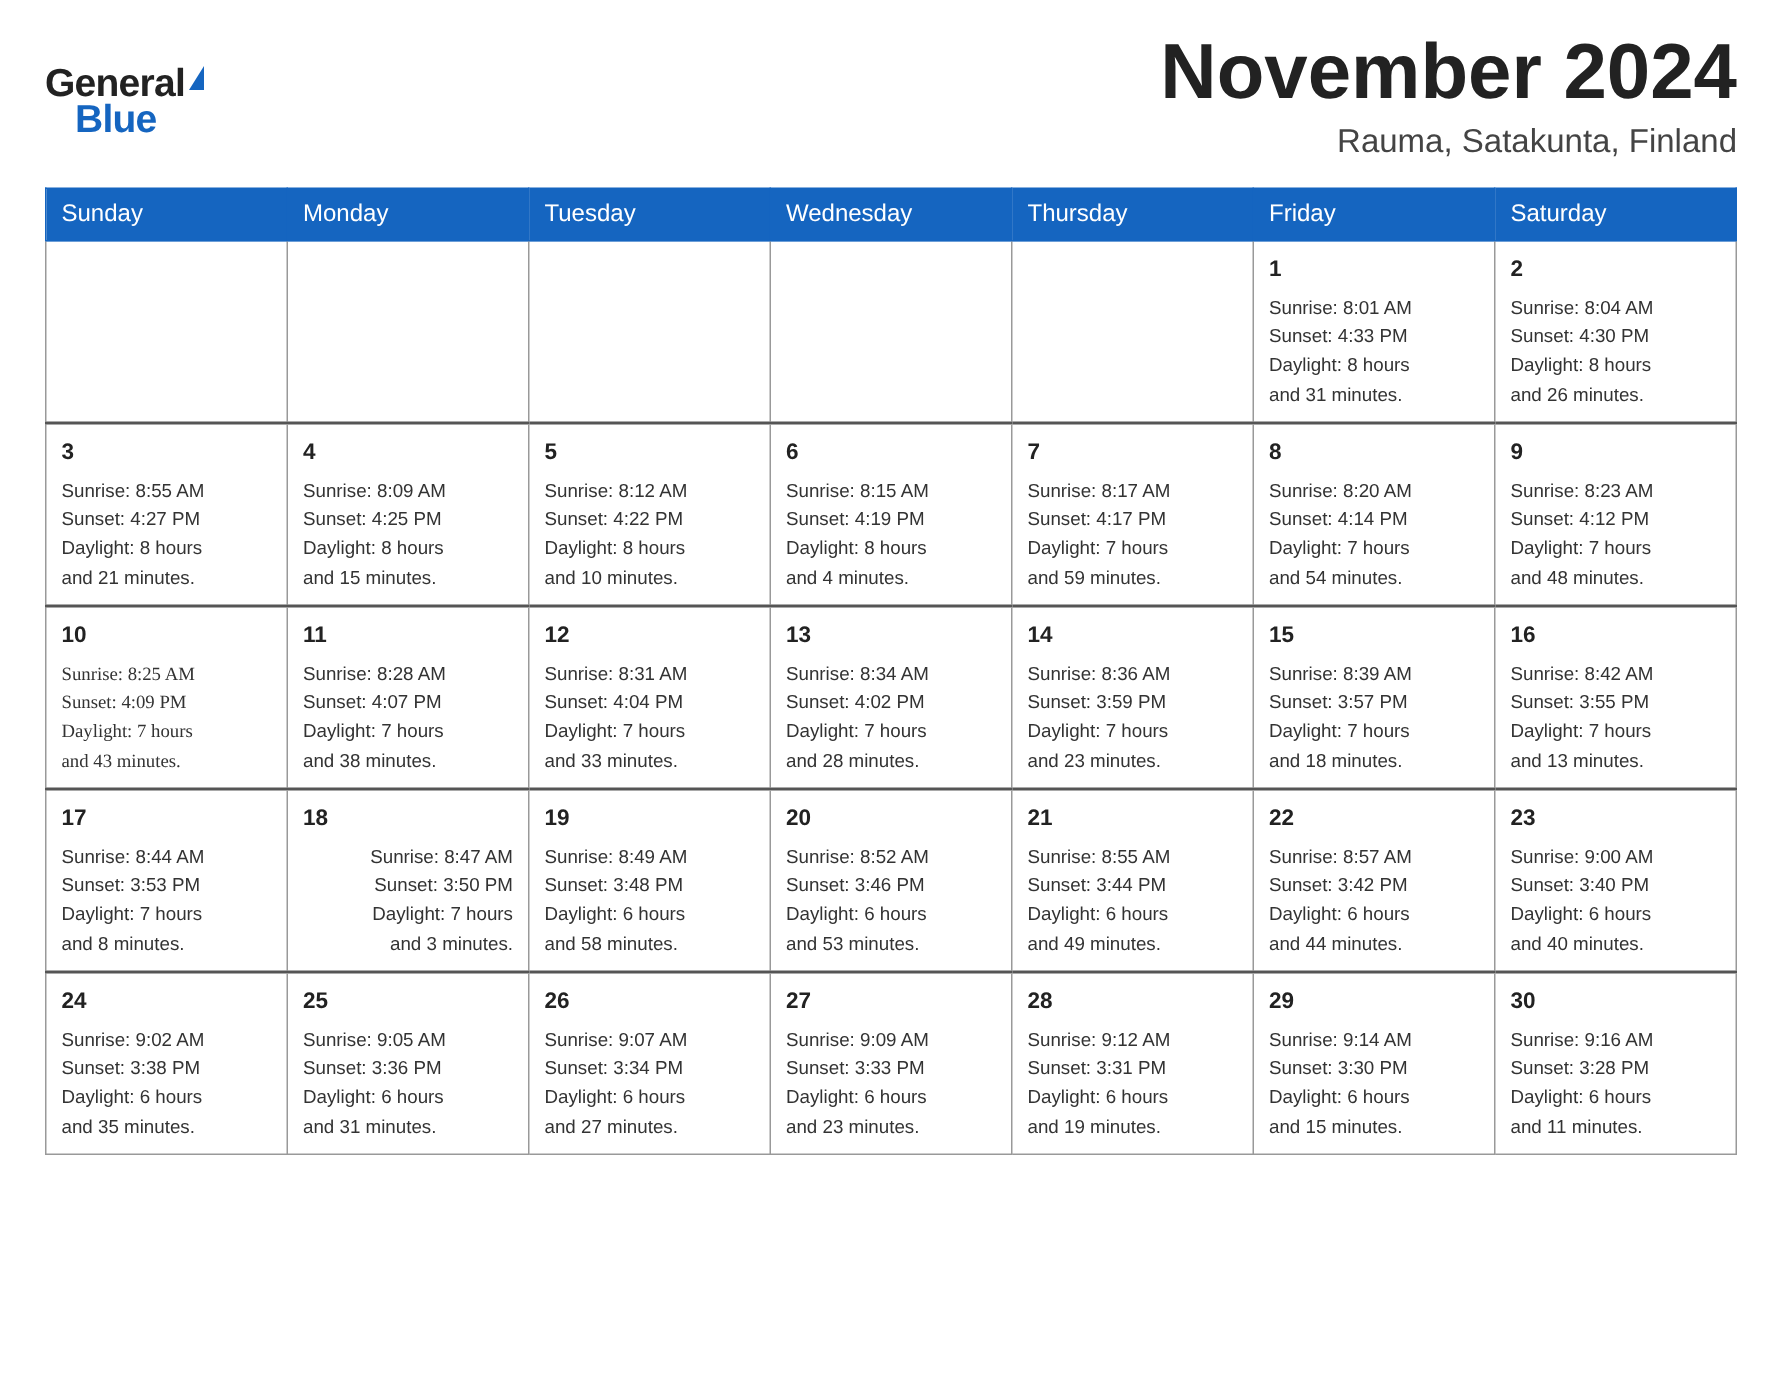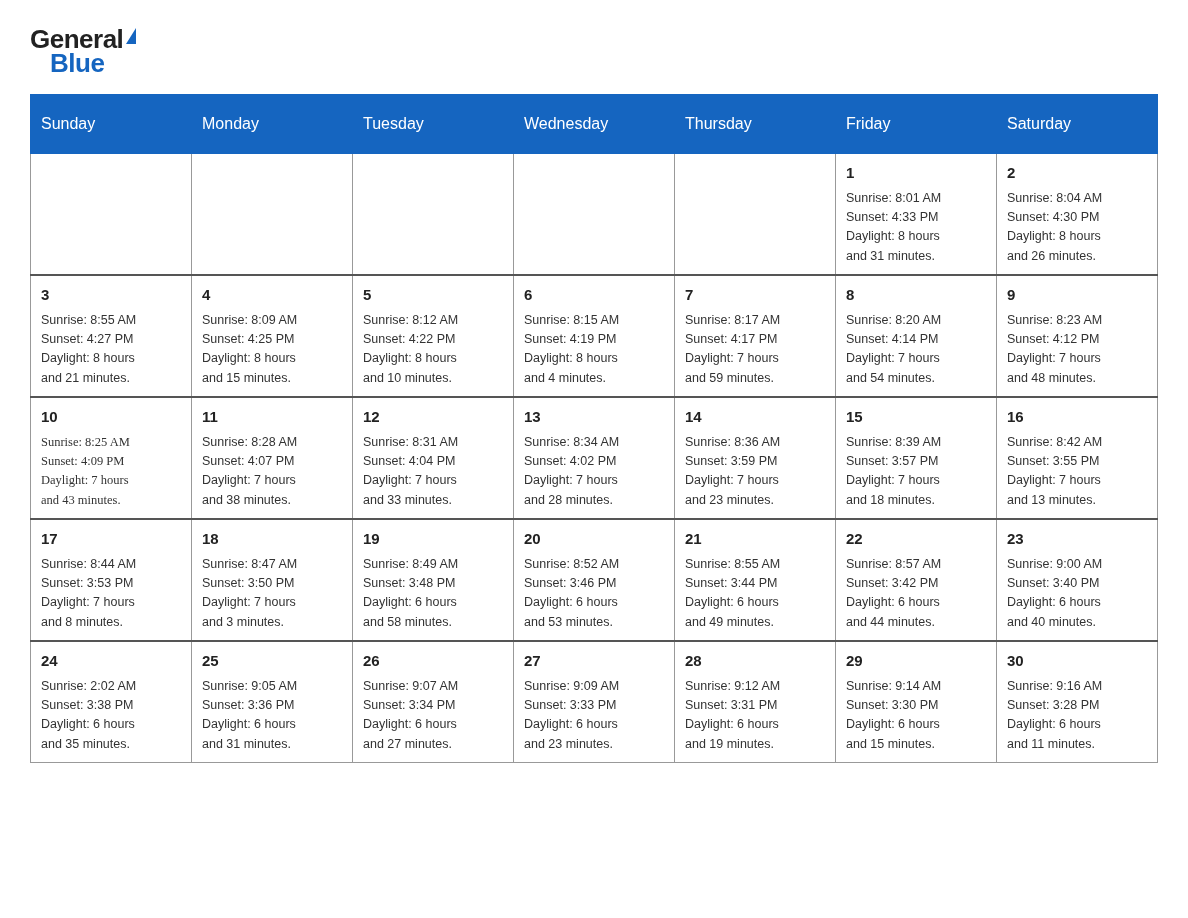--- a/index.html
+++ b/index.html
@@ -68,21 +68,21 @@
     .calendar {
       width: 100%;
       border-collapse: collapse;
       border: 1px solid #999;
     }
     .calendar th {
       background-color: #1565c0;
       color: #fff;
       font-size: 16px;
       font-weight: normal;
-      padding: 20px 10px;
+      padding: 8px 10px;
       text-align: left;
       border: 1px solid #1565c0;
     }
     .calendar td {
       vertical-align: top;
       padding: 8px 10px;
       font-size: 13px;
       border: 1px solid #999;
       width: 14.28%;
       min-height: 110px;
@@ -113,20 +113,24 @@
 </head>
 <body>
 
 <div class="header-row">
   <div class="logo">
     <div style="display:flex;align-items:center;">
       <span class="logo-general">General</span>
       <span class="logo-triangle"></span>
     </div>
     <span class="logo-blue">Blue</span>
+  </div>
+  <div class="title-block">
+    <div class="month-title">November 2024</div>
+    <div class="location-title">Rauma, Satakunta, Finland</div>
   </div>
 </div>
 
 <table class="calendar">
   <thead>
     <tr>
     <th>Sunday</th>
         <th>Monday</th>
         <th>Tuesday</th>
         <th>Wednesday</th>
@@ -262,21 +266,21 @@
       <tr class="row-divider">
         <td>
           <span class="day-number">17</span>
           <div class="day-info" style="white-space: pre-line;">Sunrise: 8:44 AM
 Sunset: 3:53 PM
 Daylight: 7 hours
 and 8 minutes.</div>
         </td>
         <td>
           <span class="day-number">18</span>
-          <div class="day-info" style="white-space: pre-line;">Sunrise: 8:47 AM
+          <div class="day-info" style="white-space: pre-line; text-align: right;">Sunrise: 8:47 AM
 Sunset: 3:50 PM
 Daylight: 7 hours
 and 3 minutes.</div>
         </td>
         <td>
           <span class="day-number">19</span>
           <div class="day-info" style="white-space: pre-line;">Sunrise: 8:49 AM
 Sunset: 3:48 PM
 Daylight: 6 hours
 and 58 minutes.</div>
@@ -306,21 +310,21 @@
           <span class="day-number">23</span>
           <div class="day-info" style="white-space: pre-line;">Sunrise: 9:00 AM
 Sunset: 3:40 PM
 Daylight: 6 hours
 and 40 minutes.</div>
         </td>
       </tr>
       <tr class="row-divider">
         <td>
           <span class="day-number">24</span>
-          <div class="day-info" style="white-space: pre-line;">Sunrise: 2:02 AM
+          <div class="day-info" style="white-space: pre-line;">Sunrise: 9:02 AM
 Sunset: 3:38 PM
 Daylight: 6 hours
 and 35 minutes.</div>
         </td>
         <td>
           <span class="day-number">25</span>
           <div class="day-info" style="white-space: pre-line;">Sunrise: 9:05 AM
 Sunset: 3:36 PM
 Daylight: 6 hours
 and 31 minutes.</div>

